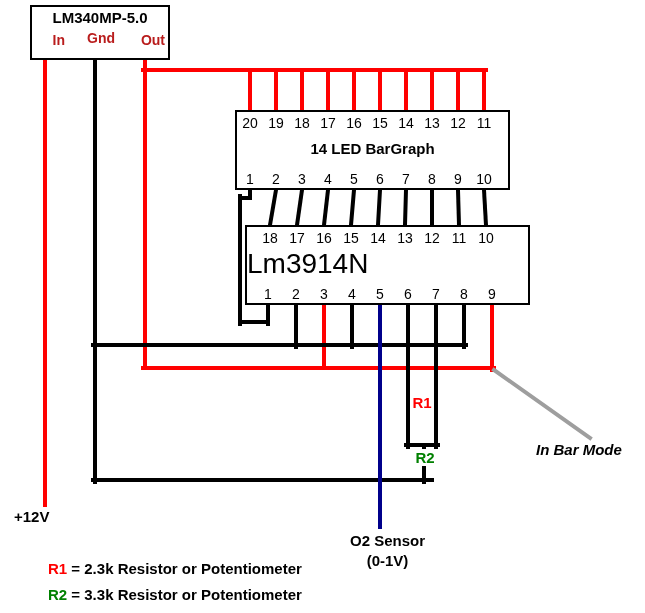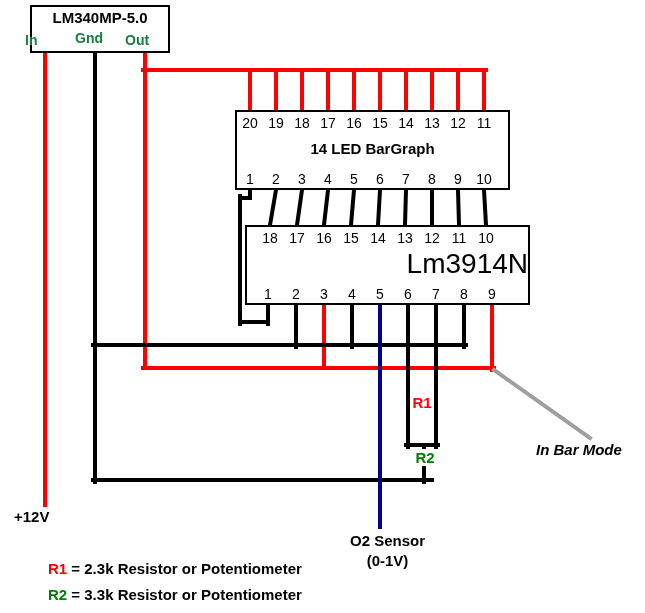--- a/index.html
+++ b/index.html
@@ -1,23 +1,23 @@
 <!DOCTYPE html>
 <html style="--wire-red: #ff0000; --wire-black: #000000; --wire-blue: #00008b; --wire-gray: #9e9e9e; --label-red: #ff0000; --label-green: #008000;"><head>
 <meta charset="utf-8">
 <style>
   * { box-sizing: border-box; }
   body { margin:0; background:#ffffff; font-family:"Liberation Sans", sans-serif; }
   .page { position:relative; width:645px; height:613px; background:#fff; overflow:hidden; }
   .wires { position:absolute; left:0; top:0; z-index:1; }
   .box { position:absolute; background:#fff; border:2px solid #000; z-index:2; }
   .box-title { position:absolute; left:0; width:100%; text-align:center; font-weight:bold; color:#000; }
-  .ic-title { position:absolute; left:0; width:100%; text-align:right; font-weight:normal; font-size:28px; color:#000;padding-left:24px; }
+  .ic-title { position:absolute; left:0; width:100%; text-align:left; font-weight:normal; font-size:28px; color:#000; }
   .pin { position:absolute; width:24px; text-align:center; font-size:14px; color:#000; }
-  .reg-pin { position:absolute; width:40px; text-align:left; font-size:14px; font-weight:bold; color:#15803d; }
+  .reg-pin { position:absolute; width:40px; text-align:right; font-size:14px; font-weight:bold; color:#b91c1c; }
   .lbl { position:absolute; font-weight:bold; font-size:15px; color:#000; z-index:3; }
   .lbl.center { text-align:center; }
   .lbl-r1 { color: var(--label-red); }
   .lbl-r2 { color: var(--label-green); background:#fff; }
   .legend-line { position:absolute; left:8px; font-weight:bold; font-size:15px; color:#000; z-index:3;margin-left:40px; }
   .legend-r1 { color: var(--label-red); }
   .legend-r2 { color: var(--label-green); }
 </style>
 </head>
 <body>
@@ -74,21 +74,21 @@
 
     <g stroke="var(--wire-blue)" stroke-width="4" stroke-linecap="square">
       <line x1="380" y1="305" x2="380" y2="527"></line>
     </g>
 
     <g stroke="var(--wire-gray)" stroke-width="4" stroke-linecap="square">
       <line x1="494" y1="370" x2="590" y2="438"></line>
     </g>
   </svg>
 
-  <div class="box" style="left:30px; top:5px; width:140px; height:48px;">
+  <div class="box" style="left:30px; top:5px; width:140px; height:55px;">
     <div class="box-title" style="top:2px; font-size:15px;">LM340MP-5.0</div>
     <span class="reg-pin" style="left:-7px; top:25px;">In</span>
     <span class="reg-pin" style="left:43px; top:23px;">Gnd</span>
     <span class="reg-pin" style="left:93px; top:25px;">Out</span>
   </div>
 
   <div class="box" style="left:235px; top:110px; width:275px; height:80px;">
     <span class="pin" style="left:1px; top:3px;">20</span>
     <span class="pin" style="left:27px; top:3px;">19</span>
     <span class="pin" style="left:53px; top:3px;">18</span>

